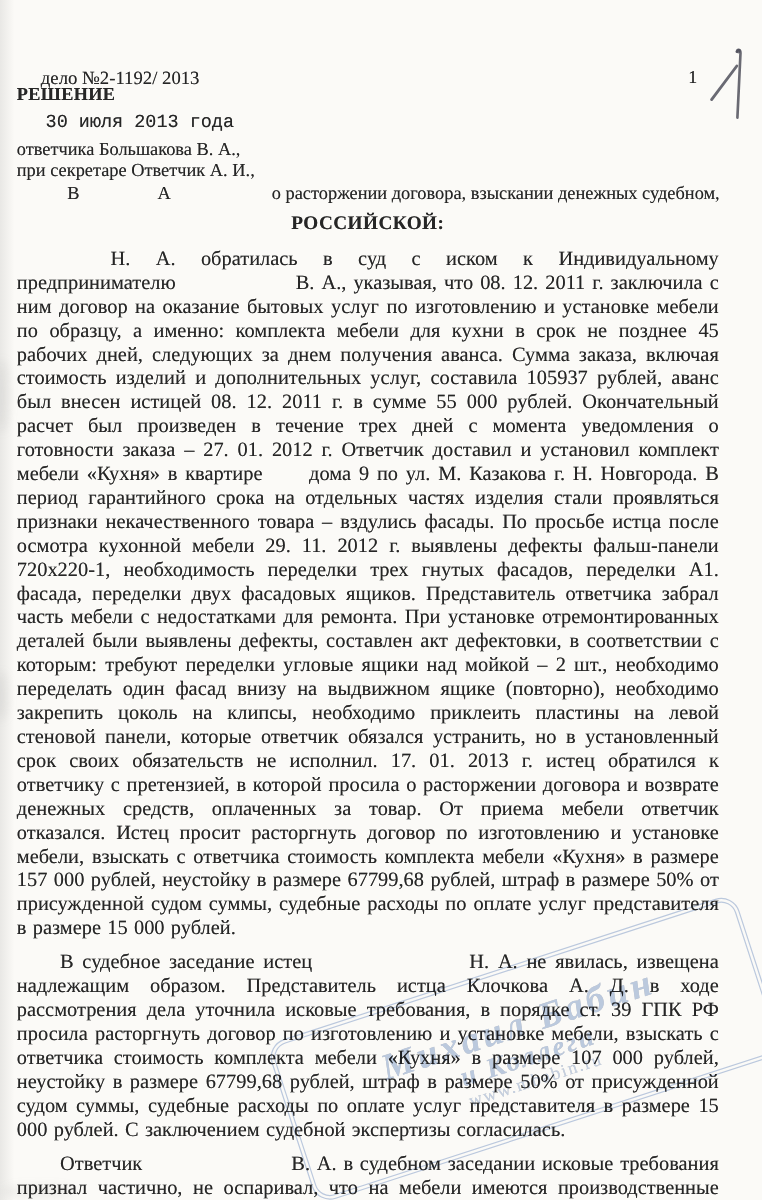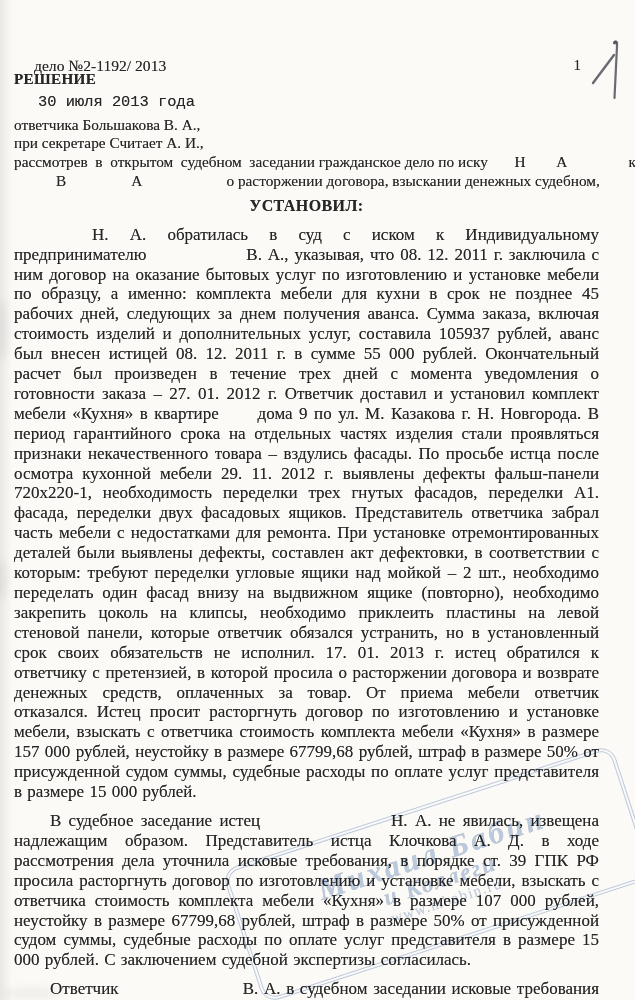--- a/index.html
+++ b/index.html
@@ -85,26 +85,25 @@
   </div>
 
   <div class="title-block">
     <div class="t1">РЕШЕНИЕ</div>
   </div>
 
   <div class="date-line">30 июля 2013 года</div>
 
   <div class="intro">
     <div class="line">ответчика Большакова В. А.,</div>
-    <div class="line">при секретаре Считает А. И.,</div>
-    <div class="line">рассмотрев  в  открытом  судебном  заседании гражданское дело по иску       Н        А                к</div>
+    <div class="line">при секретаре Ответчик А. И.,</div>
     <div class="line">           В                 А                      о расторжении договора, взыскании денежных судебном,</div>
   </div>
 
-  <div class="established">УСТАНОВИЛ:</div>
+  <div class="established">РОССИЙСКОЙ:</div>
 
   <div class="body-text">
     <div class="para wide-indent gap-above">Н. А. обратилась в суд с иском к Индивидуальному предпринимателю                 В. А., указывая, что 08. 12. 2011 г. заключила с ним договор на оказание бытовых услуг по изготовлению и установке мебели по образцу, а именно: комплекта мебели для кухни в срок не позднее 45 рабочих дней, следующих за днем получения аванса. Сумма заказа, включая стоимость изделий и дополнительных услуг, составила 105937 рублей, аванс был внесен истицей 08. 12. 2011 г. в сумме 55 000 рублей. Окончательный расчет был произведен в течение трех дней с момента уведомления о готовности заказа – 27. 01. 2012 г. Ответчик доставил и установил комплект мебели «Кухня» в квартире      дома 9 по ул. М. Казакова г. Н. Новгорода. В период гарантийного срока на отдельных частях изделия стали проявляться признаки некачественного товара – вздулись фасады. По просьбе истца после осмотра кухонной мебели 29. 11. 2012 г. выявлены дефекты фальш-панели 720х220-1, необходимость переделки трех гнутых фасадов, переделки А1. фасада, переделки двух фасадовых ящиков. Представитель ответчика забрал часть мебели с недостатками для ремонта. При установке отремонтированных деталей были выявлены дефекты, составлен акт дефектовки, в соответствии с которым: требуют переделки угловые ящики над мойкой – 2 шт., необходимо переделать один фасад внизу на выдвижном ящике (повторно), необходимо закрепить цоколь на клипсы, необходимо приклеить пластины на левой стеновой панели, которые ответчик обязался устранить, но в установленный срок своих обязательств не исполнил. 17. 01. 2013 г. истец обратился к ответчику с претензией, в которой просила о расторжении договора и возврате денежных средств, оплаченных за товар. От приема мебели ответчик отказался. Истец просит расторгнуть договор по изготовлению и установке мебели, взыскать с ответчика стоимость комплекта мебели «Кухня» в размере 157 000 рублей, неустойку в размере 67799,68 рублей, штраф в размере 50% от присужденной судом суммы, судебные расходы по оплате услуг представителя в размере 15 000 рублей.</div>
     <div class="para gap-above">В судебное заседание истец                  Н. А. не явилась, извещена надлежащим образом. Представитель истца Клочкова А. Д. в ходе рассмотрения дела уточнила исковые требования, в порядке ст. 39 ГПК РФ просила расторгнуть договор по изготовлению и установке мебели, взыскать с ответчика стоимость комплекта мебели «Кухня» в размере 107 000 рублей, неустойку в размере 67799,68 рублей, штраф в размере 50% от присужденной судом суммы, судебные расходы по оплате услуг представителя в размере 15 000 рублей. С заключением судебной экспертизы согласилась.</div>
     <div class="para gap-above">Ответчик                      В. А. в судебном заседании исковые требования признал частично, не оспаривал, что на мебели имеются производственные дефекты, не согласился частично с заключением эксперта, указывая, что имеются недостатки, которые пытались устранить, но выявлены другие недостатки, которые являются устранимыми и не влияют на потребительские свойства мебели. Считает, что эксперт вел себя неправильно в ходе осмотра, поскольку  по окончании осмотра некоторое время находилась в квартире наедине с истицей  и ее представителем. Иск в части взыскания неустойки не признал, считал размер неустойки завышенным, просил применить ст. 333 ГК РФ и снизить размер неустойки.</div>
 
   </div>
 
   <svg class="pen-mark" viewBox="0 0 52 72" xmlns="http://www.w3.org/2000/svg">
     <path d="M31,7 C33,4.5 34.5,5.5 34,10 L31.5,62" fill="none" stroke="#50505c" stroke-width="2.2" stroke-linecap="round" opacity="0.85"></path>

